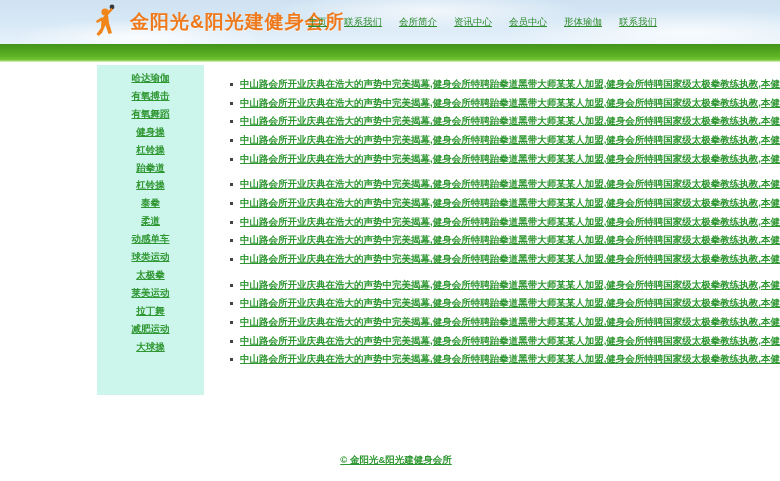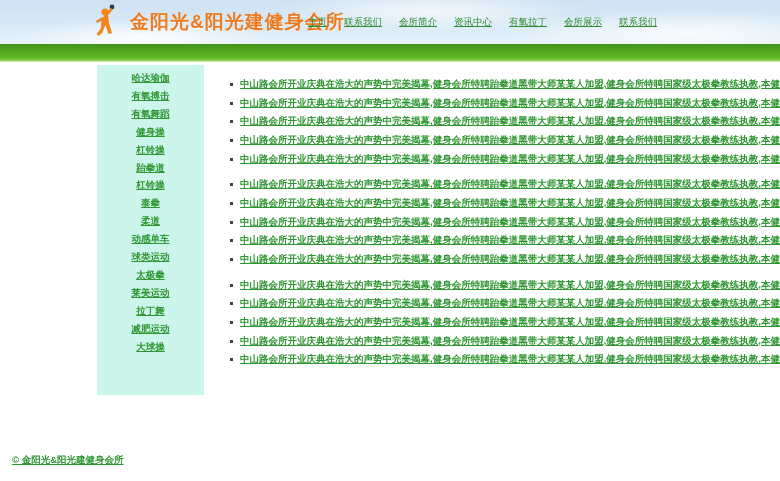--- a/index.html
+++ b/index.html
@@ -37,21 +37,21 @@
 
   
   .news { position:absolute; left:228px; top:75px; width:460px; }
   .news ul { list-style:none; margin:0 0 7px 0; }
   .news li { display:flex; align-items:center; height:18.7px; }
   .bullet { width:3px; height:3px; background:#444; margin:0 7px 0 2px; flex:0 0 auto; }
   .news a { color:#2f9732; font-size:9.5px; font-weight:bold; text-decoration:underline;
             cursor:pointer; white-space:nowrap; }
 
   
-  .footer { position:absolute; left:12px; right:0; top:449px; text-align:left; }
+  .footer { position:absolute; left:12px; right:0; top:449px; text-align:center; }
   .footer a { color:#2f9732; font-size:9.5px; font-weight:bold; text-decoration:underline; cursor:pointer; }
 </style>
 </head>
 <body>
 
 <div class="page">
 
   <div class="header">
     <div class="logo">
       <svg class="logo-icon" viewBox="0 0 36 38" xmlns="http://www.w3.org/2000/svg">
@@ -61,22 +61,22 @@
         <path d="M14 14 L8 18 L9 20 L15 17 Z" fill="#f08519"></path>
       </svg>
       <span class="logo-text">金阳光&amp;阳光建健身会所</span>
     </div>
     <div class="nav">
 
     <a>主页</a>
         <a>联系我们</a>
         <a>会所简介</a>
         <a>资讯中心</a>
-        <a>有氧拉丁</a>
-        <a>会所展示</a>
+        <a>会员中心</a>
+        <a>形体瑜伽</a>
         <a>联系我们</a>
       </div>
   </div>
 
   <div class="greenbar"></div>
 
   <div class="sidebar">
 
   <a>哈达瑜伽</a>
       <a>有氧搏击</a>

